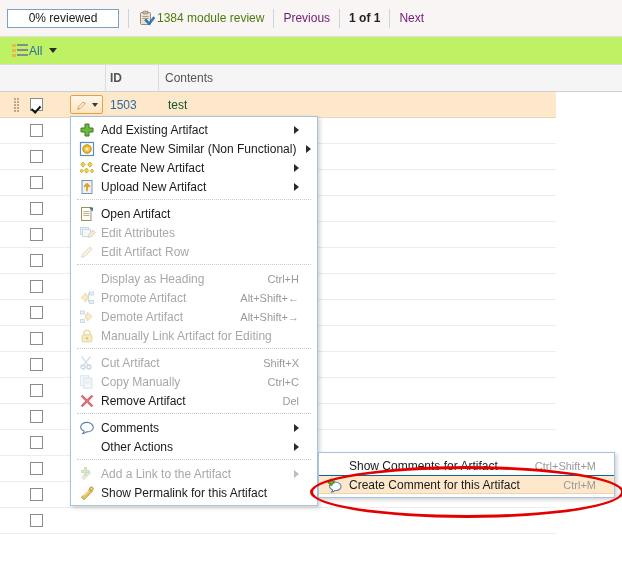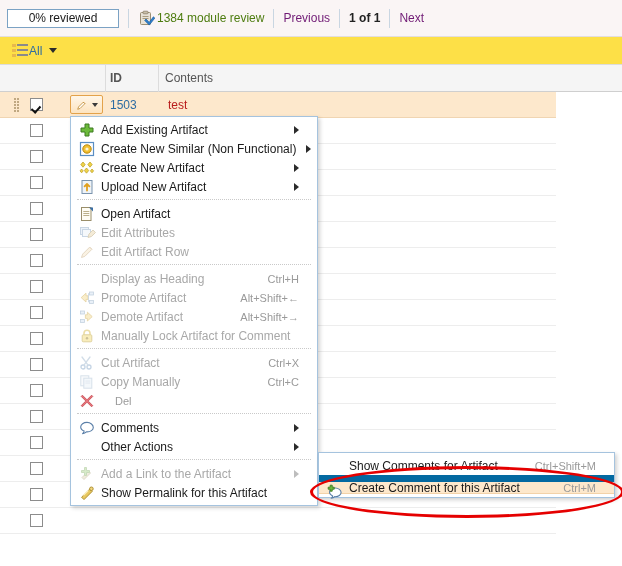--- a/index.html
+++ b/index.html
@@ -36,21 +36,21 @@
   .tb-link {
     color: #4d7c0f; font-size: 12px; cursor: pointer; white-space: nowrap;
   }
   .tb-text { color: #701a75; font-size: 12px; white-space: nowrap; }
   .tb-text.bold { color: #222222; font-weight: bold; }
   .clip-icon { width: 17px; height: 17px; position: relative; margin-right: 2px; flex: 0 0 auto; }
 
   
   .filterbar {
     position: absolute; left: 0; top: 37px; width: 622px; height: 27px;
-    background: #fde047;
+    background: #bef264;
     display: flex; align-items: center;
     padding-left: 12px;
     box-sizing: border-box;
   }
   .list-icon { width: 16px; height: 14px; position: relative; margin-right: 1px; }
   .list-icon i {
     position: absolute; left: 0; width: 4px; height: 3px; background: #e8b84b;
   }
   .list-icon b {
     position: absolute; left: 5px; width: 11px; height: 2px; background: #8a8a8a;
@@ -126,21 +126,21 @@
     width: 0; height: 0;
     border-left: 3px solid transparent; border-right: 3px solid transparent;
     border-top: 4px solid #3a3a3a;
   }
   .cell-id {
     position: absolute; left: 110px; top: 0; height: 26px; line-height: 26px;
     font-size: 12px; color: #2d6ca2;
   }
   .cell-contents {
     position: absolute; left: 168px; top: 0; height: 26px; line-height: 26px;
-    font-size: 12px; color: #b91c1c;
+    font-size: 12px; color: #14532d;
   }
 
   
   .ctx-menu {
     position: absolute;
     background: #ffffff;
     border: 1px solid #a5c3de;
     box-shadow: 2px 2px 4px rgba(0,0,0,0.18);
     box-sizing: border-box;
     padding: 3px 0;
@@ -154,21 +154,21 @@
     height: 19px;
     display: flex; align-items: center;
     padding-left: 30px; padding-right: 18px;
     font-size: 12px; color: #1a1a1a;
     white-space: nowrap;
     box-sizing: border-box;
   }
   .mi.disabled { color: #a8a8a8; }
   .mi.highlight {
     background: #fde8cc;
-    border-top: 7px solid #0369a1;
+    border-top: 1px solid #0369a1;
     border-bottom: 1px solid #f3d2a8;
   }
   .mi .mi-icon {
     position: absolute; left: 8px; top: 2px;
     width: 16px; height: 16px;
   }
   .mi .mi-label { flex: 1 1 auto; }
   .mi .mi-accel {
     color: #9a9a9a; font-size: 11px; padding-left: 14px;
   }
@@ -426,52 +426,53 @@
         <span class="mi-accel">Alt+Shift+→</span>
       </div>
       <div class="mi disabled">
         <span class="mi-icon" style="opacity: 0.45;">
           <svg width="16" height="16" viewBox="0 0 16 16">
             <path d="M5 7V5.2a3 3 0 016 0V7" fill="none" stroke="#d4b43c" stroke-width="1.6"></path>
             <rect x="3.2" y="6.8" width="9.6" height="7" rx="1" fill="#f2d96a" stroke="#b89a28" stroke-width="1"></rect>
             <circle cx="8" cy="10.2" r="1.2" fill="#8d7420"></circle>
           </svg>
         </span>
-        <span class="mi-label">Manually Lock Artifact for Comment</span>
+        <span class="mi-label">Manually Link Artifact for Editing</span>
       </div>
       <div class="msep"></div>
       <div class="mi disabled">
         <span class="mi-icon" style="opacity: 0.45;">
           <svg width="16" height="16" viewBox="0 0 16 16">
             <circle cx="4" cy="12" r="2" fill="none" stroke="#7da0c4" stroke-width="1.3"></circle>
             <circle cx="10" cy="12" r="2" fill="none" stroke="#7da0c4" stroke-width="1.3"></circle>
             <path d="M4.6 10.6L11 2M9.4 10.6L3 2" stroke="#9bb4cc" stroke-width="1.3" stroke-linecap="round"></path>
           </svg>
         </span>
         <span class="mi-label">Cut Artifact</span>
-        <span class="mi-accel">Ctrl+X</span>
+        <span class="mi-accel">Shift+X</span>
       </div>
       <div class="mi disabled">
         <span class="mi-icon" style="opacity: 0.45;">
           <svg width="16" height="16" viewBox="0 0 16 16">
             <rect x="1.8" y="1.8" width="8" height="10" fill="#f2f6fa" stroke="#a8bed2" stroke-width="1"></rect>
             <rect x="4.8" y="4.2" width="8" height="10" fill="#e8f0f8" stroke="#a8bed2" stroke-width="1"></rect>
             <rect x="6.4" y="6.6" width="4.8" height="0.9" fill="#b9cada"></rect>
             <rect x="6.4" y="8.6" width="4.8" height="0.9" fill="#b9cada"></rect>
           </svg>
         </span>
         <span class="mi-label">Copy Manually</span>
         <span class="mi-accel">Ctrl+C</span>
       </div>
       <div class="mi">
         <span class="mi-icon">
           <svg width="16" height="16" viewBox="0 0 16 16">
             <path d="M3.4 2.2l4.6 4.6 4.6-4.6 1.2 1.2L9.2 8l4.6 4.6-1.2 1.2L8 9.2l-4.6 4.6-1.2-1.2L6.8 8 2.2 3.4z" fill="#e8737a" stroke="#c24a52" stroke-width="0.8" stroke-linejoin="round"></path>
           </svg>
         </span>
+        <span class="mi-label">Remove Artifact</span>
         <span class="mi-accel">Del</span>
       </div>
       <div class="msep"></div>
       <div class="mi">
         <span class="mi-icon">
           <svg width="16" height="16" viewBox="0 0 16 16">
             <path d="M8 2.4c-3.5 0-6.3 2-6.3 4.5 0 1.8 1.4 3.3 3.5 4.1-.2.9-.8 1.9-1.6 2.6 1.6-.2 3-1 3.8-1.8.2 0 .4.1.6.1 3.5 0 6.3-2 6.3-4.5S11.5 2.4 8 2.4z" fill="#ffffff" stroke="#5a7fa8" stroke-width="1.1" stroke-linejoin="round"></path>
           </svg>
         </span>
         <span class="mi-label">Comments</span>

